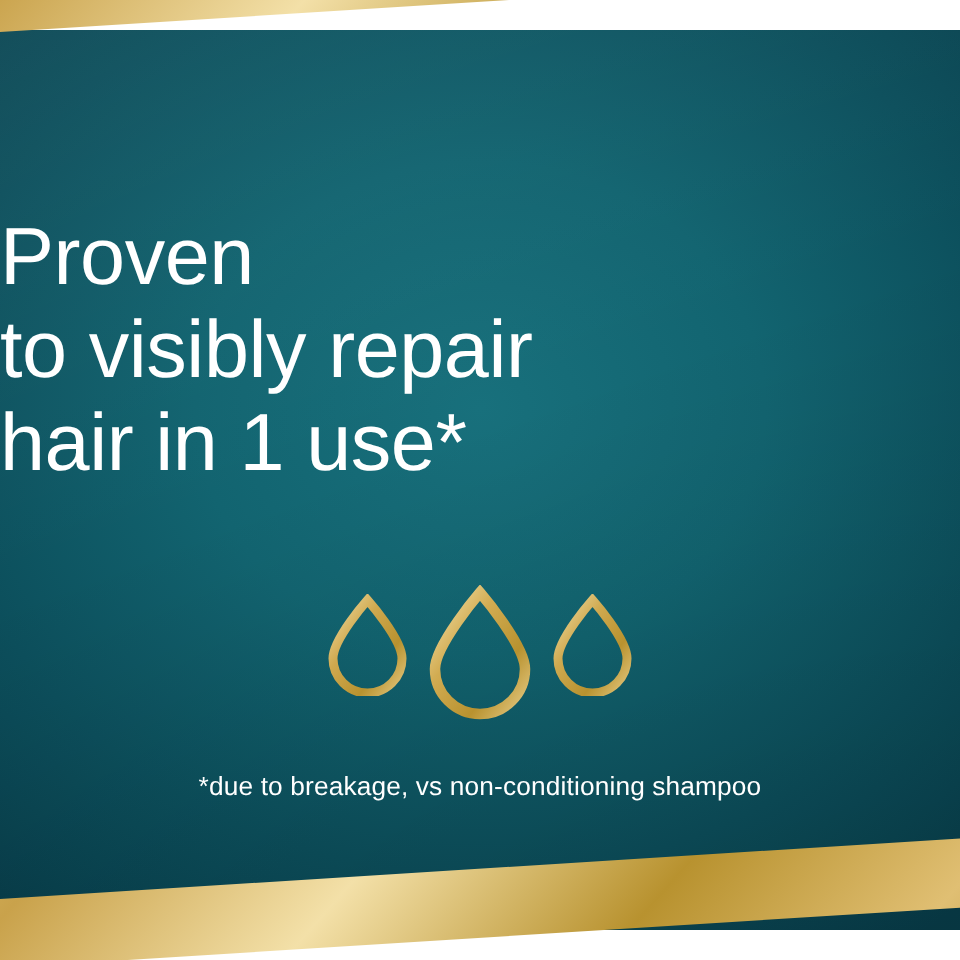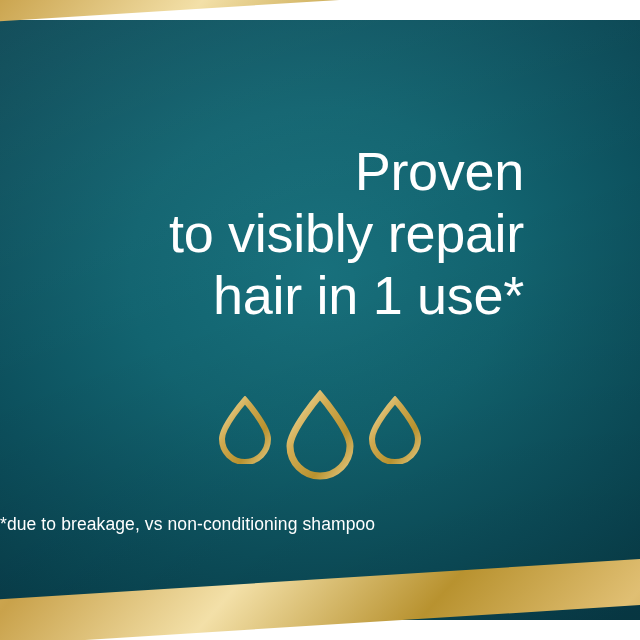--- a/index.html
+++ b/index.html
@@ -60,21 +60,21 @@
     position: absolute;
     inset: 0;
     background: linear-gradient(160deg, rgba(255,255,255,0.045) 0%, rgba(0,0,0,0) 45%, rgba(0,0,0,0.14) 100%);
   }
 
   .headline {
     position: absolute;
     left: 0;
     top: 140.0px;
     width: 524px;
-    text-align: right;
+    text-align: left;
     color: #ffffff;
     font-size: 54px;
     line-height: 62px;
     font-weight: 400;
     letter-spacing: -0.3px;
     white-space: pre-line;
   }
 
   .droplets {
     position: absolute;
@@ -89,21 +89,21 @@
   }
   .droplet-left  { left: 216px; top: 6px;  }
   .droplet-mid   { left: 281px; top: 0px;  }
   .droplet-right { left: 366px; top: 6px;  }
 
   .footnote {
     position: absolute;
     left: 0;
     top: 512px;
     width: 640px;
-    text-align: left;
+    text-align: center;
     color: #ffffff;
     font-size: 17.5px;
     line-height: 24px;
     font-weight: 400;
     letter-spacing: 0.1px;
   }
 </style>
 </head>
 <body>
 

